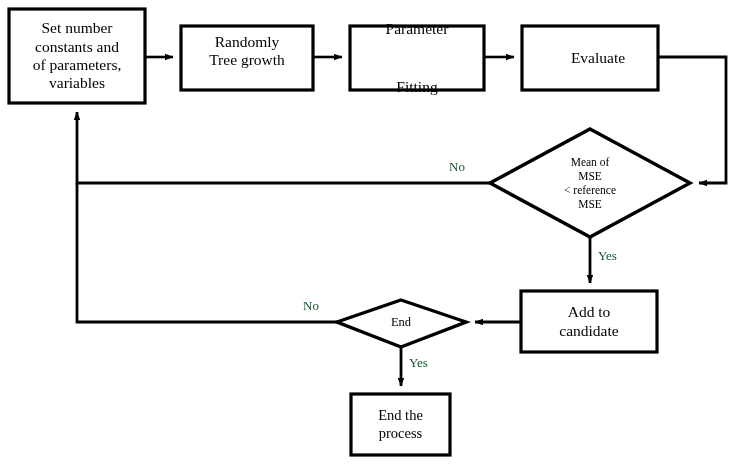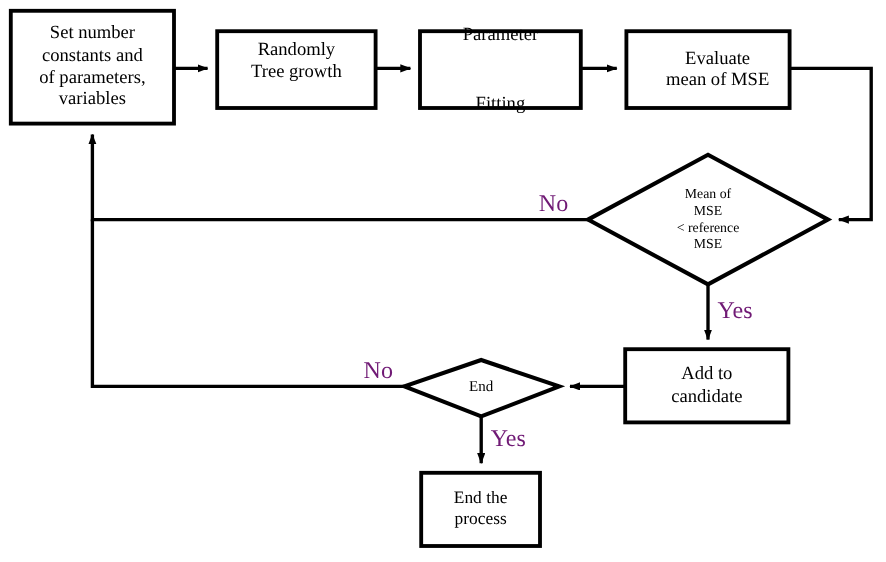--- a/index.html
+++ b/index.html
@@ -42,22 +42,22 @@
   }
   .diamond-label {
     font-size: 11.5px;
     line-height: 1.22;
   }
   .diamond-label.end {
     font-size: 12.5px;
   }
   .edge-label {
     position: absolute;
-    color: #701a75;
-    font-size: 20px;
+    color: #14532d;
+    font-size: 13px;
     line-height: 1;
     white-space: nowrap;
     pointer-events: none;
   }
 </style>
 </head>
 <body>
 
 <div id="canvas">
 
@@ -124,21 +124,20 @@
     <span>Tree growth</span>
   </div>
 
   <div class="node-label box-label" style="left:350px; top:26px; width:134px; height:64px;gap:40px;">
     <span>Parameter</span>
     <span>Fitting</span>
   </div>
 
   <div class="node-label box-label" style="left:522px; top:26px; width:152px; height:64px;">
     <span>Evaluate</span>
-    <span>mean of MSE</span>
   </div>
 
   <div class="node-label diamond-label" style="left:520px; top:133px; width:140px; height:100px;">
     <span>Mean of</span>
     <span>MSE</span>
     <span>&lt; reference</span>
     <span>MSE</span>
   </div>
 
   <div class="node-label box-label" style="left:521px; top:291px; width:136px; height:61px;">

